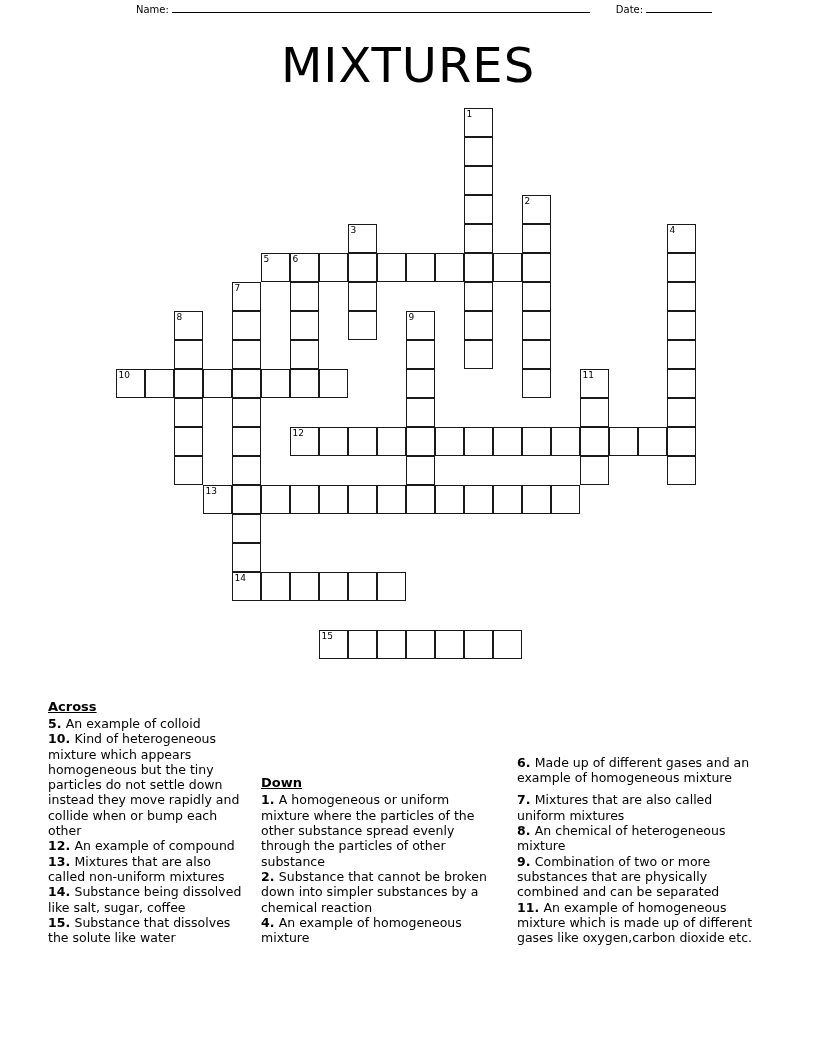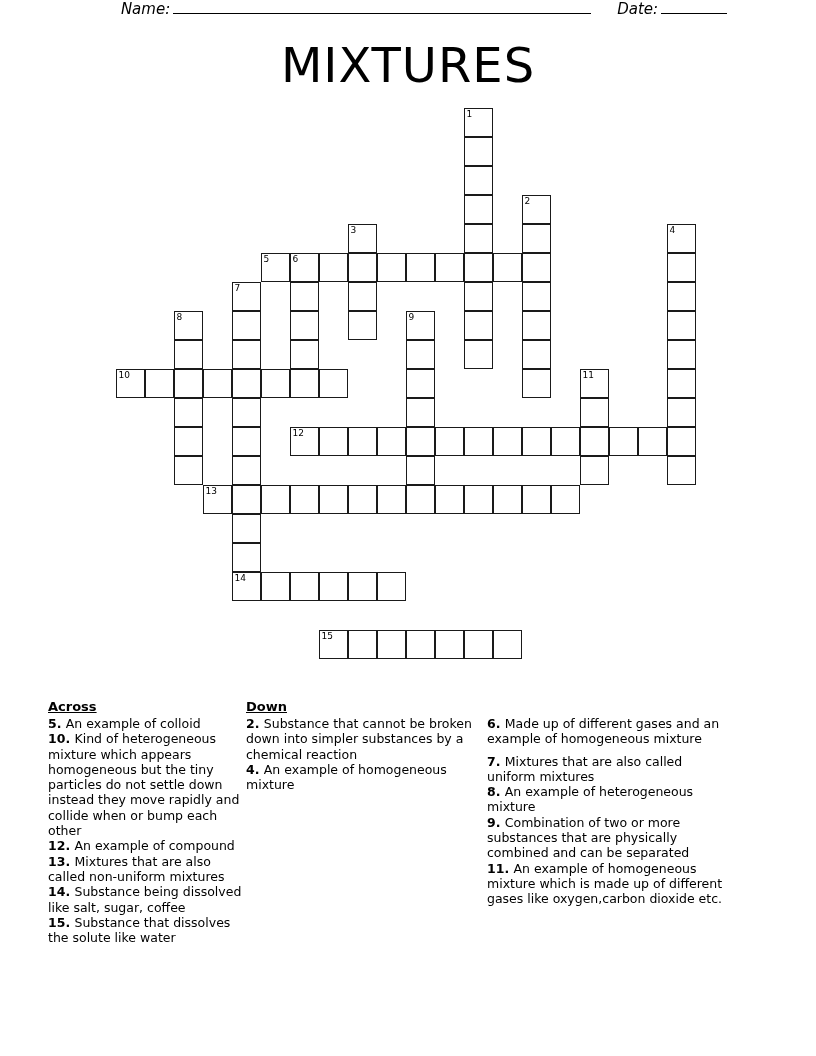--- a/index.html
+++ b/index.html
@@ -28,21 +28,21 @@
     justify-content: center;
     gap: 0;
   }
   .hdr-line {
     display: flex;
     align-items: baseline;
     font-size: 15px;
     line-height: 18px;
     white-space: pre;
   }
-  .hdr-label { font-size: 15px; font-style: italic; }
+  .hdr-label { font-size: 10px; }
   .hdr-rule {
     display: inline-block;
     border-bottom: 1px solid #000;
     height: 12px;
     margin-left: 3px;
   }
   #name-rule { width: 418px; }
   #date-rule { width: 66px; }
   #name-block { margin-left: 32px; }
   #date-block { margin-left: 26px; }
@@ -87,21 +87,22 @@
     color: #000;
   }
 
   
   #clues {
     position: absolute;
     left: 0;
     top: 698px;
     width: 816px;
     display: flex;
-    align-items: flex-start;
+    align-items: flex-end;
+    gap: 15px;
   }
   .clue-col {
     box-sizing: border-box;
     font-size: 12.5px;
     line-height: 15.3px;
   }
   #col-across { width: 242px; padding-left: 48px; }
   #col-down   { width: 240px; padding-left: 4px; }
   #col-extra  { width: 250px; padding-left: 5px; }
 
@@ -290,29 +291,30 @@
         <p class="clue"><span class="cnum">12. </span><span>An example of compound</span></p>
         <p class="clue"><span class="cnum">13. </span><span>Mixtures that are also called non-uniform mixtures</span></p>
         <p class="clue"><span class="cnum">14. </span><span>Substance being dissolved like salt, sugar, coffee</span></p>
         <p class="clue"><span class="cnum">15. </span><span>Substance that dissolves the solute like water</span></p>
       </div>
   </div>
 
   <div id="col-down" class="clue-col">
     <span class="clue-heading">Down</span>
     <div id="down-list">
+        <p class="clue"><span class="cnum">1. </span><span>A homogeneous or uniform mixture where the particles of the other substance spread evenly through the particles of other substance</span></p>
         <p class="clue"><span class="cnum">2. </span><span>Substance that cannot be broken down into simpler substances by a chemical reaction</span></p>
         <p class="clue"><span class="cnum">4. </span><span>An example of homogeneous mixture</span></p>
       </div>
   </div>
 
   <div id="col-extra" class="clue-col">
     <span class="clue-heading spacer">&nbsp;</span>
     <div id="extra-list">
         <p class="clue"><span class="cnum">6. </span><span>Made up of different gases and an example of homogeneous mixture</span></p>
         <p class="clue gap"><span class="cnum">7. </span><span>Mixtures that are also called uniform mixtures</span></p>
-        <p class="clue"><span class="cnum">8. </span><span>An example of heterogeneous mixture</span></p>
+        <p class="clue"><span class="cnum">8. </span><span>An chemical of heterogeneous mixture</span></p>
         <p class="clue"><span class="cnum">9. </span><span>Combination of two or more substances that are physically combined and can be separated</span></p>
         <p class="clue"><span class="cnum">11. </span><span>An example of homogeneous mixture which is made up of different gases like oxygen,carbon dioxide etc.</span></p>
       </div>
   </div>
 
 </div>
 
 </body></html>

